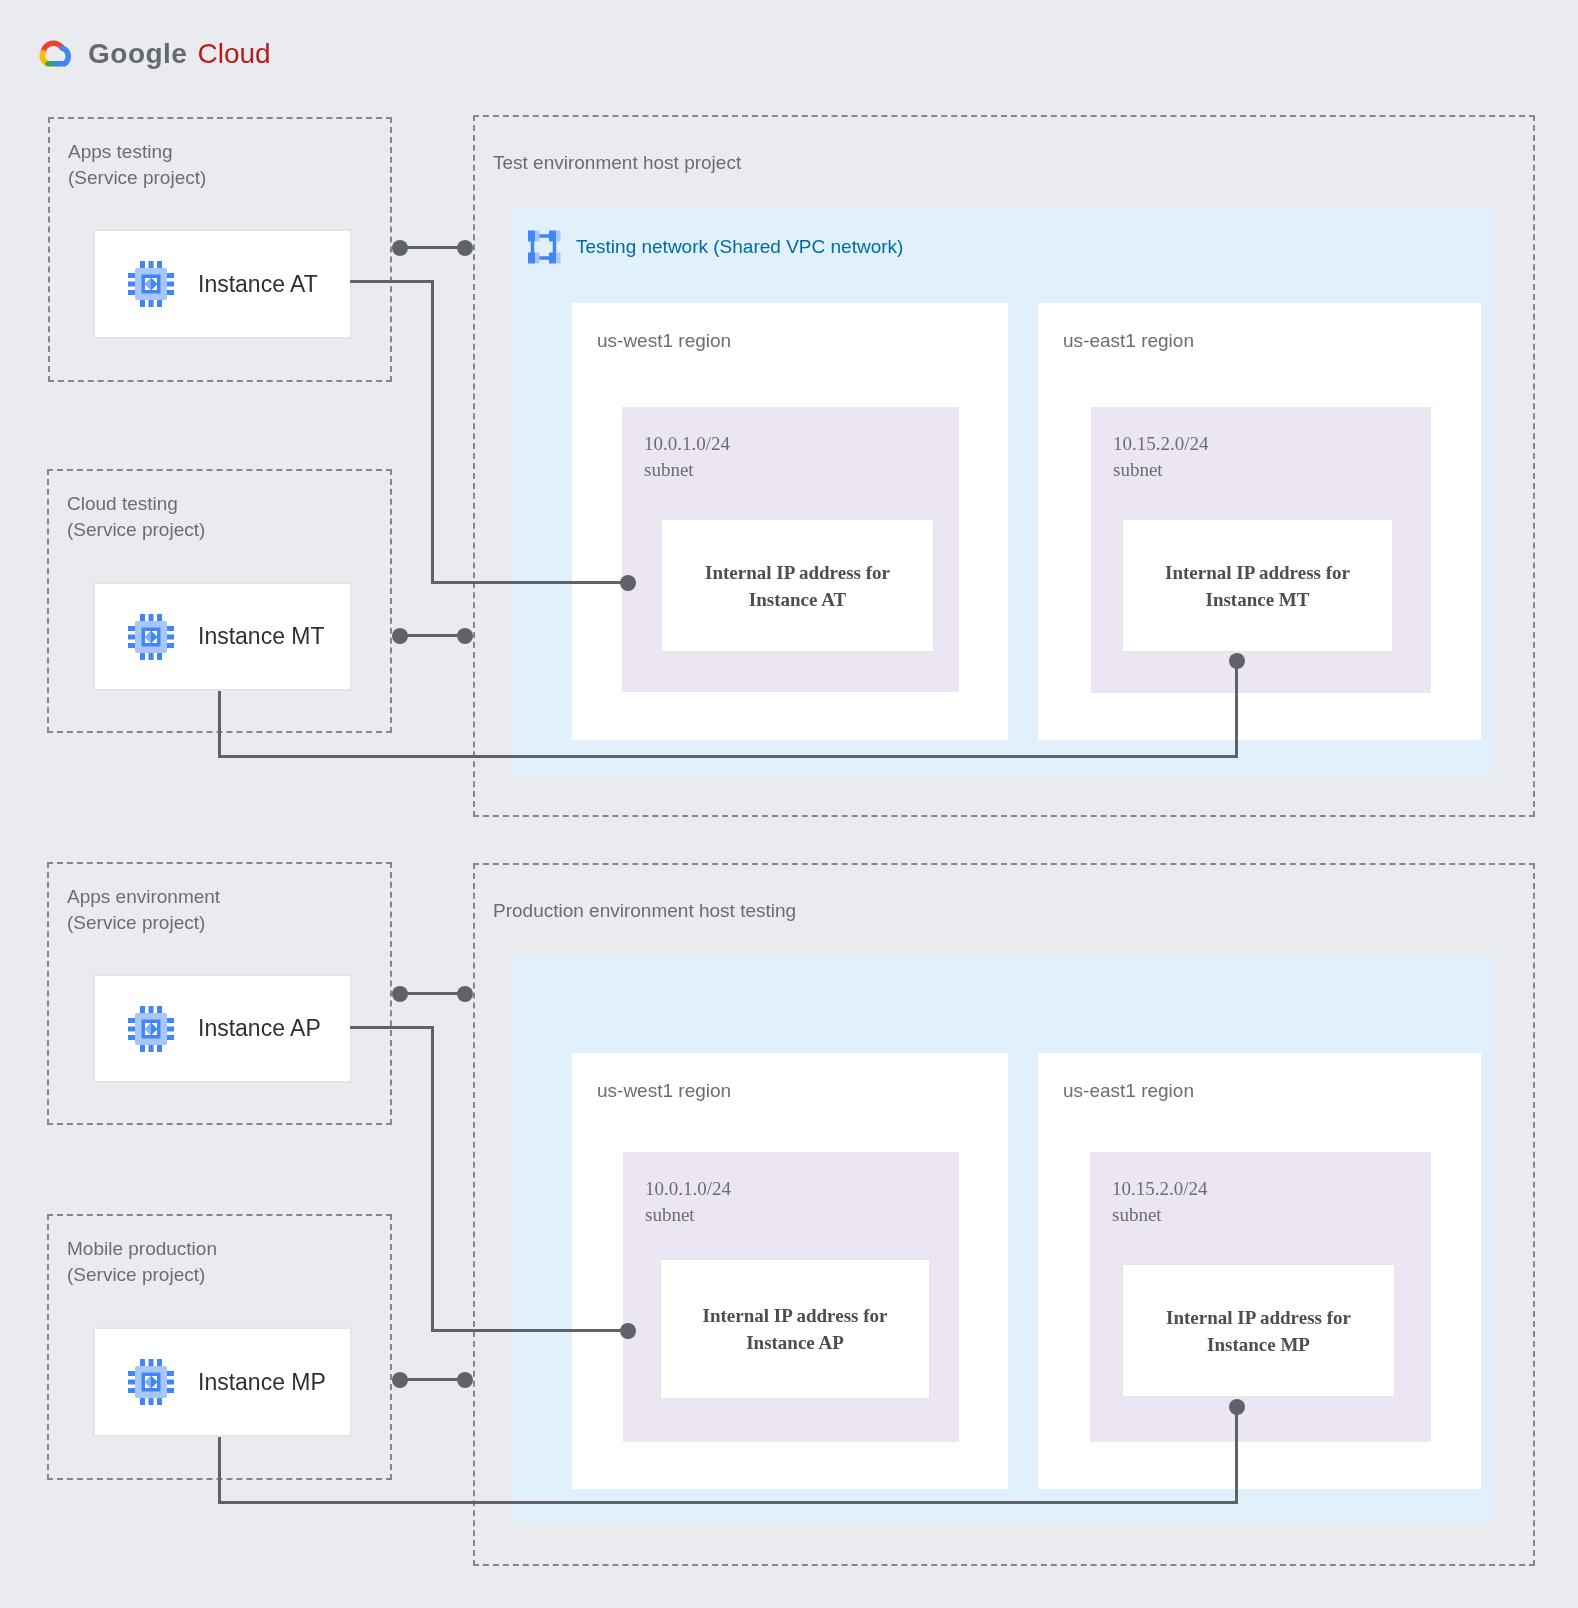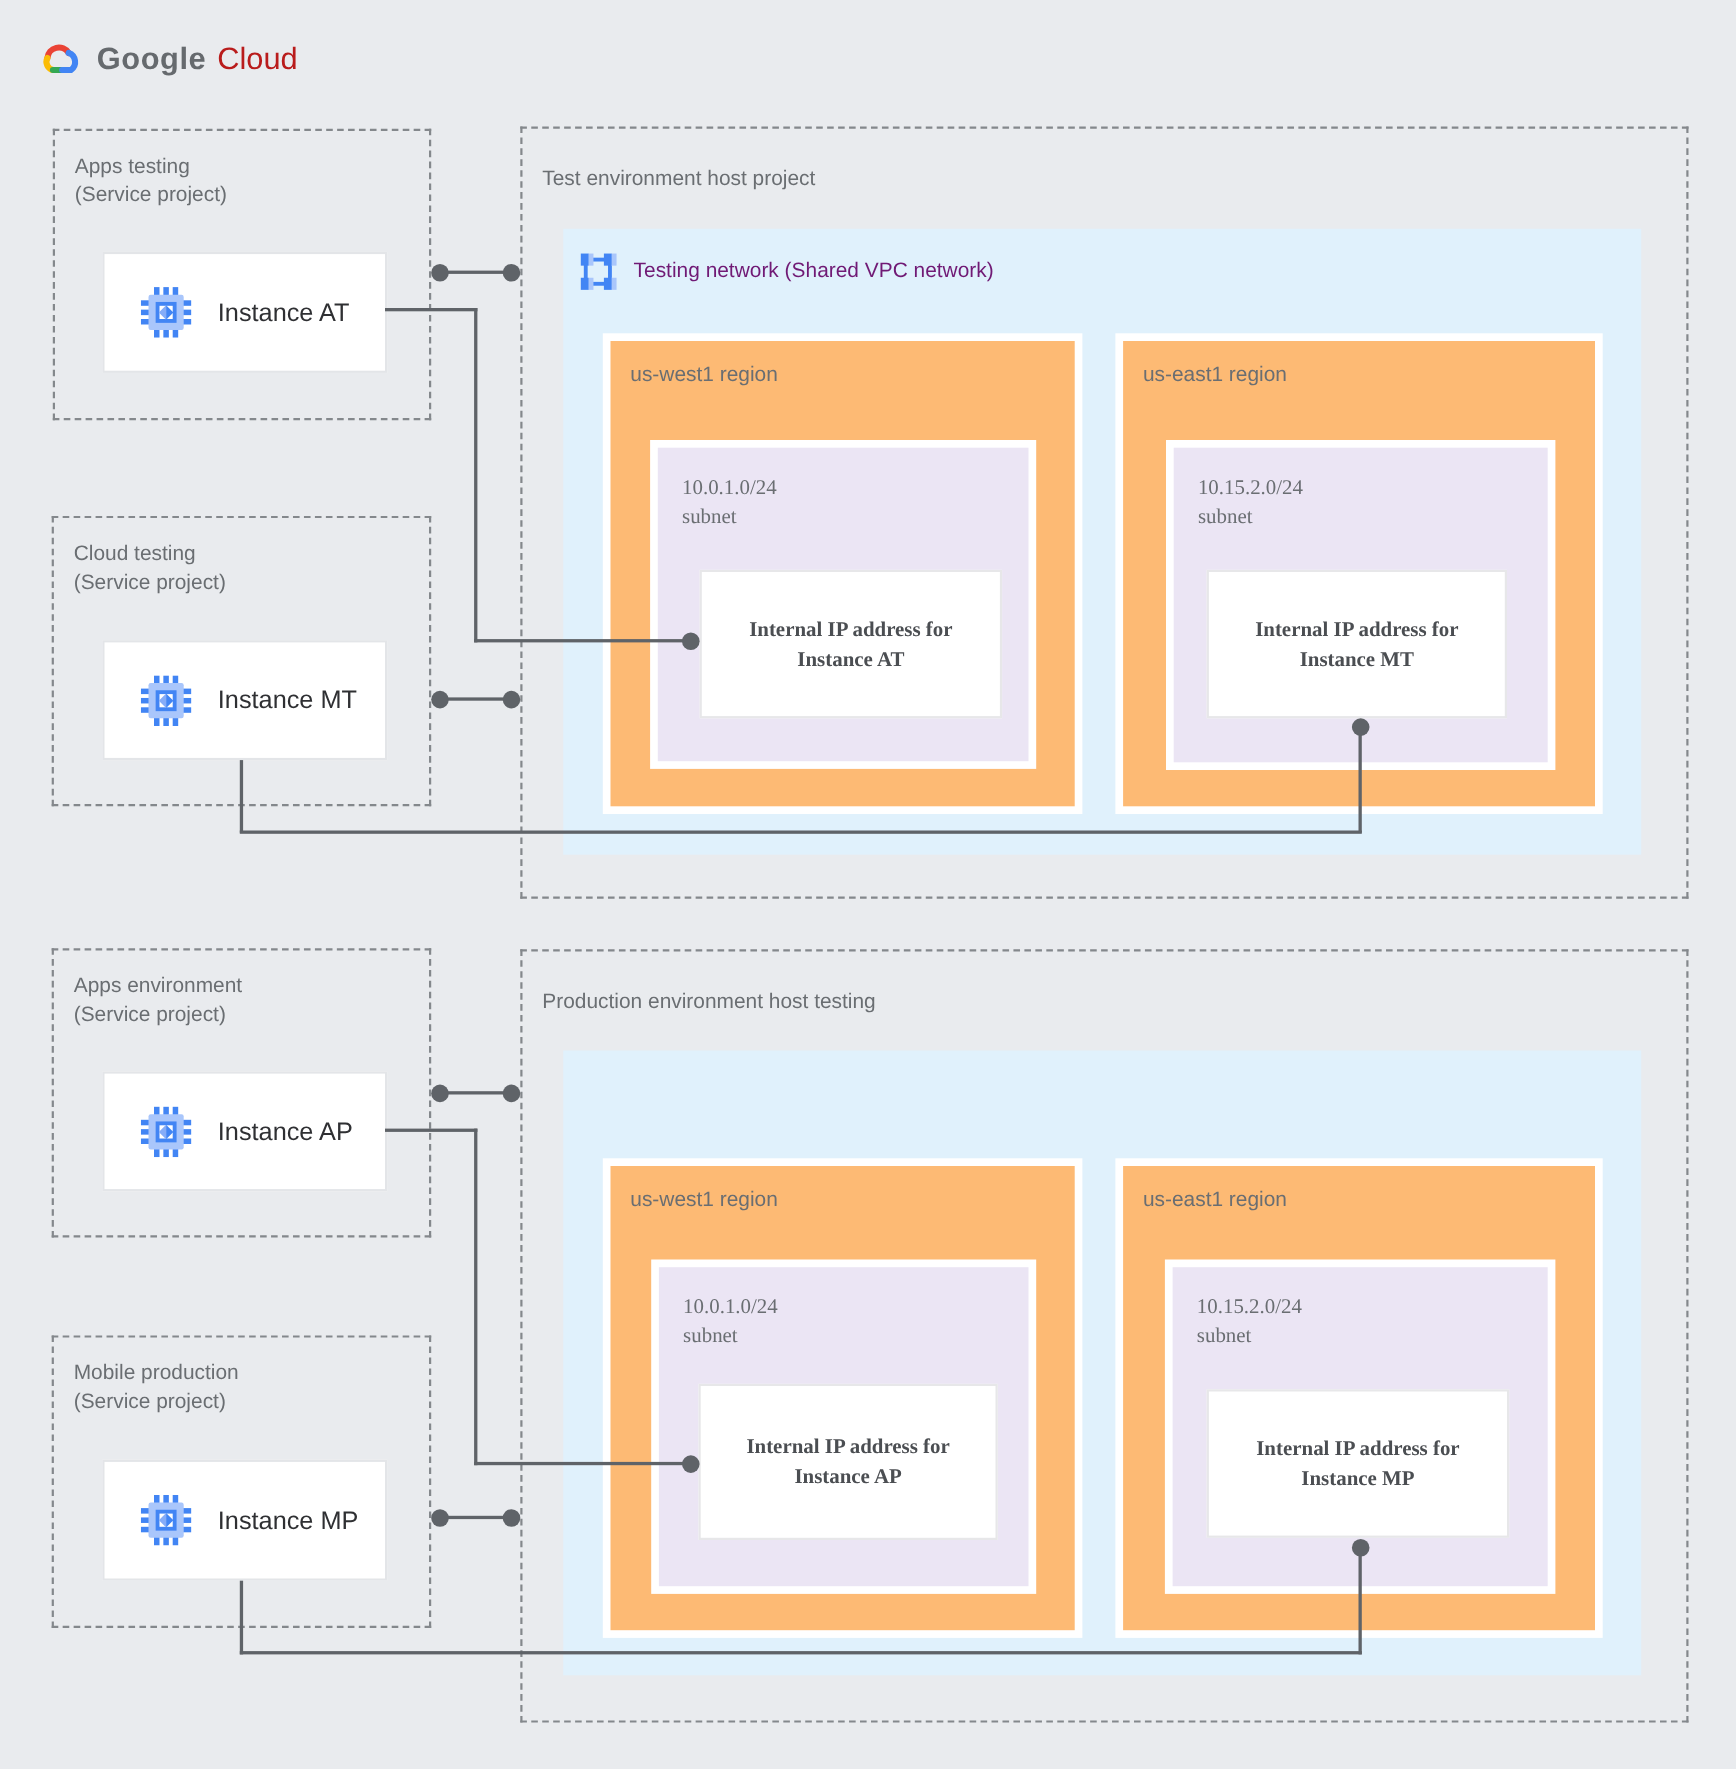--- a/index.html
+++ b/index.html
@@ -23,22 +23,22 @@
   
   .instance-box {
     position:absolute; background:#ffffff; border:2px solid #e3e5e8;
     display:flex; align-items:center; box-sizing:border-box; padding-left:33px;
   }
   .instance-label { color:#2f3033; font-size:23px; margin-left:24px; white-space:nowrap; }
 
   
   .network-box { position:absolute; background:#e0f1fc; }
   .net-head { position:absolute; display:flex; align-items:center; }
-  .net-label { color:#701a75; font-size:19px; margin-left:14px; white-space:nowrap; }
-  .region-box { position:absolute; background:#fdba74; box-shadow:0 0 0 7px #ffffff; }
+  .net-label { color:#0369a1; font-size:19px; margin-left:14px; white-space:nowrap; }
+  .region-box { position:absolute; background:#ffffff; box-shadow:0 0 0 7px #ffffff;margin-left:24px; }
   .subnet-box { position:absolute; background:#ebe5f4; box-shadow:0 0 0 7px #ffffff;font-family:Liberation Serif, serif; }
   .subnet-label { position:absolute; left:22px; top:24px; color:#6a6e72; font-size:19px; line-height:26px; }
   .ip-box {
     position:absolute; background:#ffffff; border:2px solid #e7e7e9; box-sizing:border-box;
     display:flex; flex-direction:column; align-items:center; justify-content:center;
     text-align:center; color:#4b4e52; font-size:19px; font-weight:bold; line-height:27px;
   }
 
   
   .conn { position:absolute; background:#5f6368; z-index:30; }

